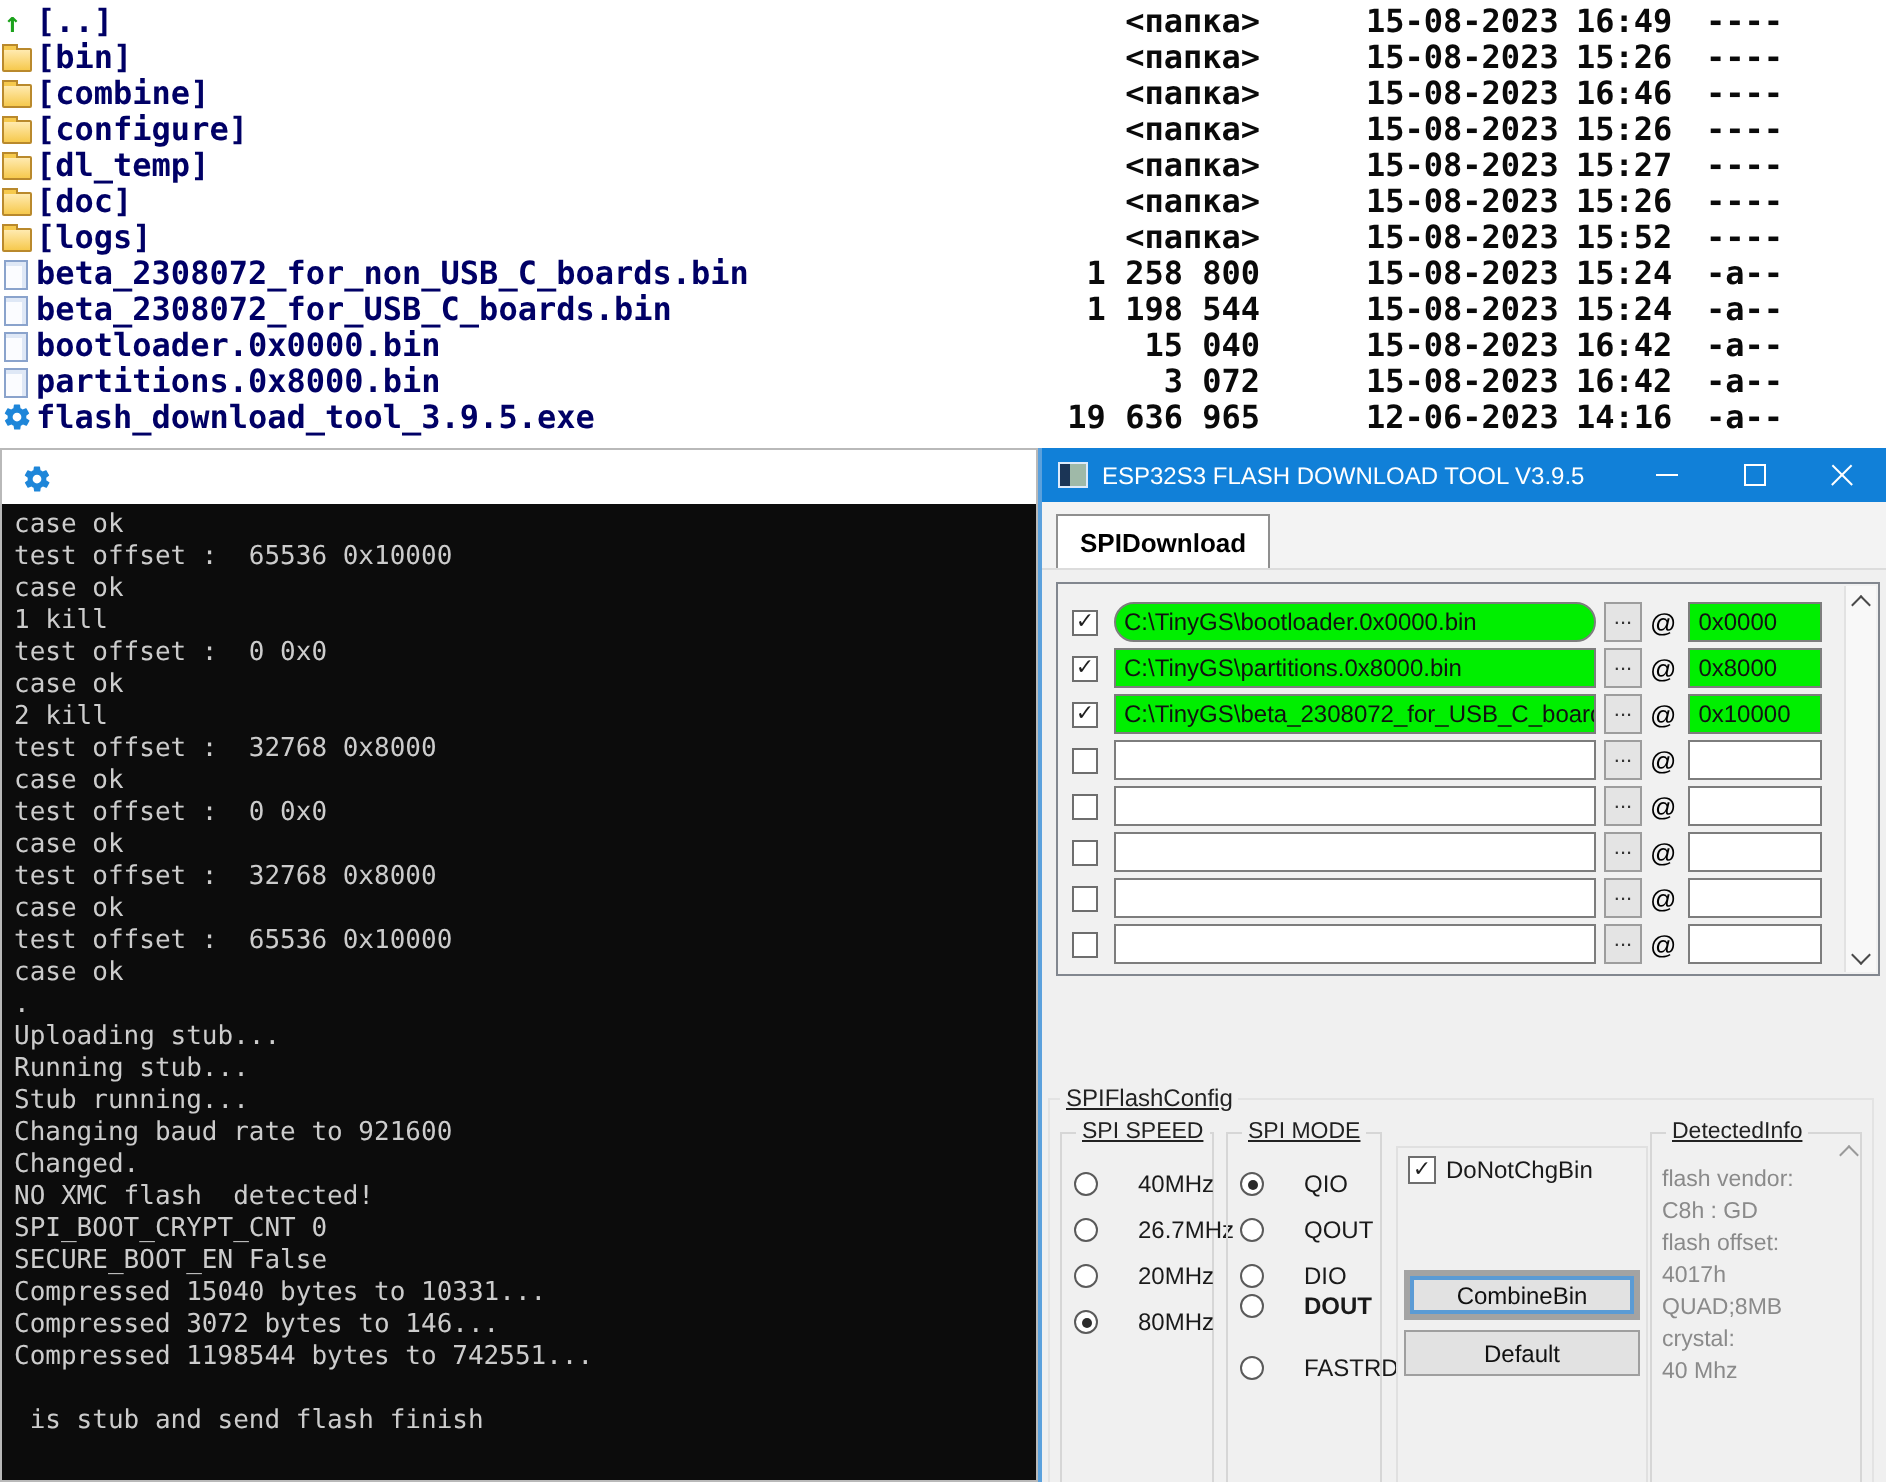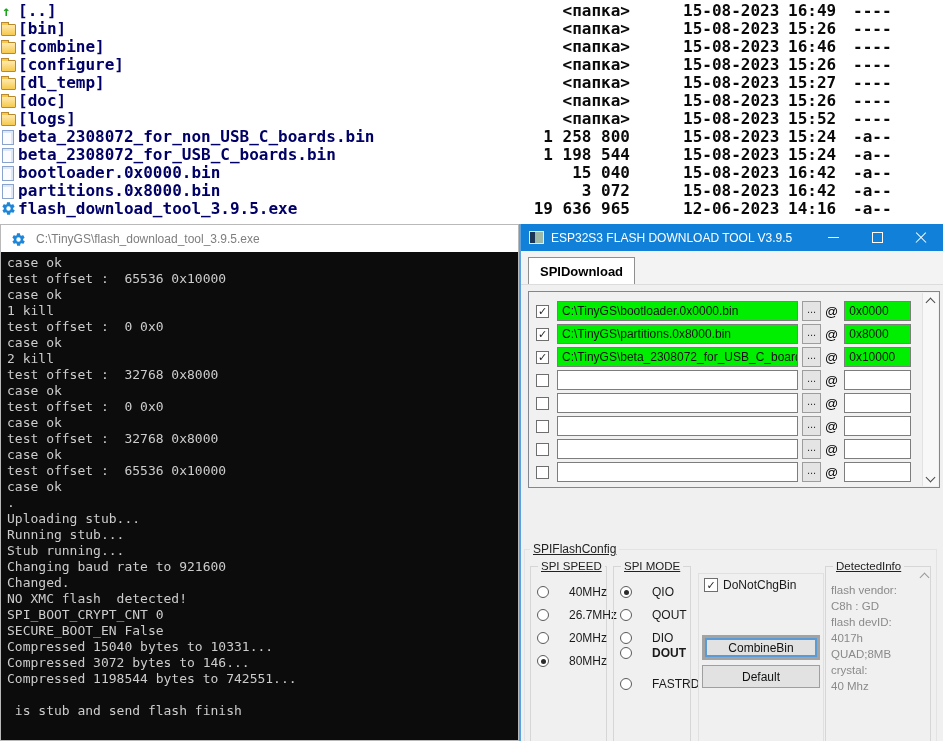--- a/index.html
+++ b/index.html
@@ -120,21 +120,20 @@
             <path fill="#1e86d9" d="M19.4 13c.04-.33.06-.66.06-1s-.02-.67-.06-1l2.1-1.65a.5.5 0 0 0 .12-.64l-2-3.46a.5.5 0 0 0-.61-.22l-2.49 1a7.3 7.3 0 0 0-1.73-1l-.38-2.65A.5.5 0 0 0 14 2h-4a.5.5 0 0 0-.5.42l-.37 2.65c-.63.26-1.2.6-1.74 1l-2.49-1a.5.5 0 0 0-.6.22l-2 3.46a.5.5 0 0 0 .12.64L4.6 11c-.04.33-.06.66-.06 1s.02.67.06 1l-2.1 1.65a.5.5 0 0 0-.12.64l2 3.46c.14.24.42.34.67.22l2.49-1c.54.4 1.1.74 1.73 1l.38 2.65a.5.5 0 0 0 .5.42h4a.5.5 0 0 0 .5-.42l.38-2.65a7.3 7.3 0 0 0 1.73-1l2.49 1c.25.12.53.02.67-.22l2-3.46a.5.5 0 0 0-.12-.64L19.4 13zM12 15.5a3.5 3.5 0 1 1 0-7 3.5 3.5 0 0 1 0 7z"></path>
           </svg></span><span class="fname">flash_download_tool_3.9.5.exe</span><span class="fsize">19 636 965</span><span class="fdate">12-06-2023</span><span class="ftime">14:16</span><span class="fattr">-a--</span></div>
     </div>
 </div>
 
 <div id="console-window">
   <div id="console-title">
     <span class="gear-holder"><svg class="gear-svg" width="15" height="15" viewBox="0 0 24 24">
           <path fill="#1e86d9" d="M19.4 13c.04-.33.06-.66.06-1s-.02-.67-.06-1l2.1-1.65a.5.5 0 0 0 .12-.64l-2-3.46a.5.5 0 0 0-.61-.22l-2.49 1a7.3 7.3 0 0 0-1.73-1l-.38-2.65A.5.5 0 0 0 14 2h-4a.5.5 0 0 0-.5.42l-.37 2.65c-.63.26-1.2.6-1.74 1l-2.49-1a.5.5 0 0 0-.6.22l-2 3.46a.5.5 0 0 0 .12.64L4.6 11c-.04.33-.06.66-.06 1s.02.67.06 1l-2.1 1.65a.5.5 0 0 0-.12.64l2 3.46c.14.24.42.34.67.22l2.49-1c.54.4 1.1.74 1.73 1l.38 2.65a.5.5 0 0 0 .5.42h4a.5.5 0 0 0 .5-.42l.38-2.65a7.3 7.3 0 0 0 1.73-1l2.49 1c.25.12.53.02.67-.22l2-3.46a.5.5 0 0 0-.12-.64L19.4 13zM12 15.5a3.5 3.5 0 1 1 0-7 3.5 3.5 0 0 1 0 7z"></path>
         </svg></span>
-    <span>C:\TinyGS\flash_download_tool_3.9.5.exe</span>
   </div>
   <div id="console-body">
     <pre id="console-pre">case ok
 test offset :  65536 0x10000
 case ok
 1 kill
 test offset :  0 0x0
 case ok
 2 kill
 test offset :  32768 0x8000
@@ -179,21 +178,21 @@
     </div>
   </div>
   <div id="tab-strip">
     <div id="tab-spidownload">SPIDownload</div>
   </div>
   <div id="tab-page">
     <div id="rows-panel">
       <div id="flash-rows">
           <div class="flash-row" style="top: 9px;">
             <span class="cb" style="margin-left: 7px;">✓</span>
-            <span class="ffield green" style="width: 241px; margin-left: 8px;">C:\TinyGS\bootloader.0x0000.bin</span>
+            <span class="ffield green" style="width: 241px; margin-left: 8px; border-radius: 10px;">C:\TinyGS\bootloader.0x0000.bin</span>
             <span class="browse-btn" style="margin-left: 4px;">...</span>
             <span class="at-sign" style="margin-left: 4px;">@</span>
             <span class="ffield green" style="width: 67px; margin-left: 6px;">0x0000</span>
           </div>
           <div class="flash-row" style="top: 32px;">
             <span class="cb" style="margin-left: 7px;">✓</span>
             <span class="ffield green" style="width: 241px; margin-left: 8px;">C:\TinyGS\partitions.0x8000.bin</span>
             <span class="browse-btn" style="margin-left: 4px;">...</span>
             <span class="at-sign" style="margin-left: 4px;">@</span>
             <span class="ffield green" style="width: 67px; margin-left: 6px;">0x8000</span>
@@ -306,21 +305,21 @@
       <span>DoNotChgBin</span>
     </div>
     <div class="pushbtn" id="combine-btn">CombineBin</div>
     <div class="pushbtn" id="default-btn">Default</div>
 
     <div class="grouplabel" id="det-label">DetectedInfo</div>
     <div class="groupbox" id="det-box"></div>
     <div id="det-list">
         <div>flash vendor:</div>
         <div>C8h : GD</div>
-        <div>flash devID:</div>
+        <div>flash offset:</div>
         <div>4017h</div>
         <div>QUAD;8MB</div>
         <div>crystal:</div>
         <div>40 Mhz</div>
       </div>
     <div id="det-scroll">
       <div class="sbtn top">
           <span class="chev up lite"></span>
         </div>
 

